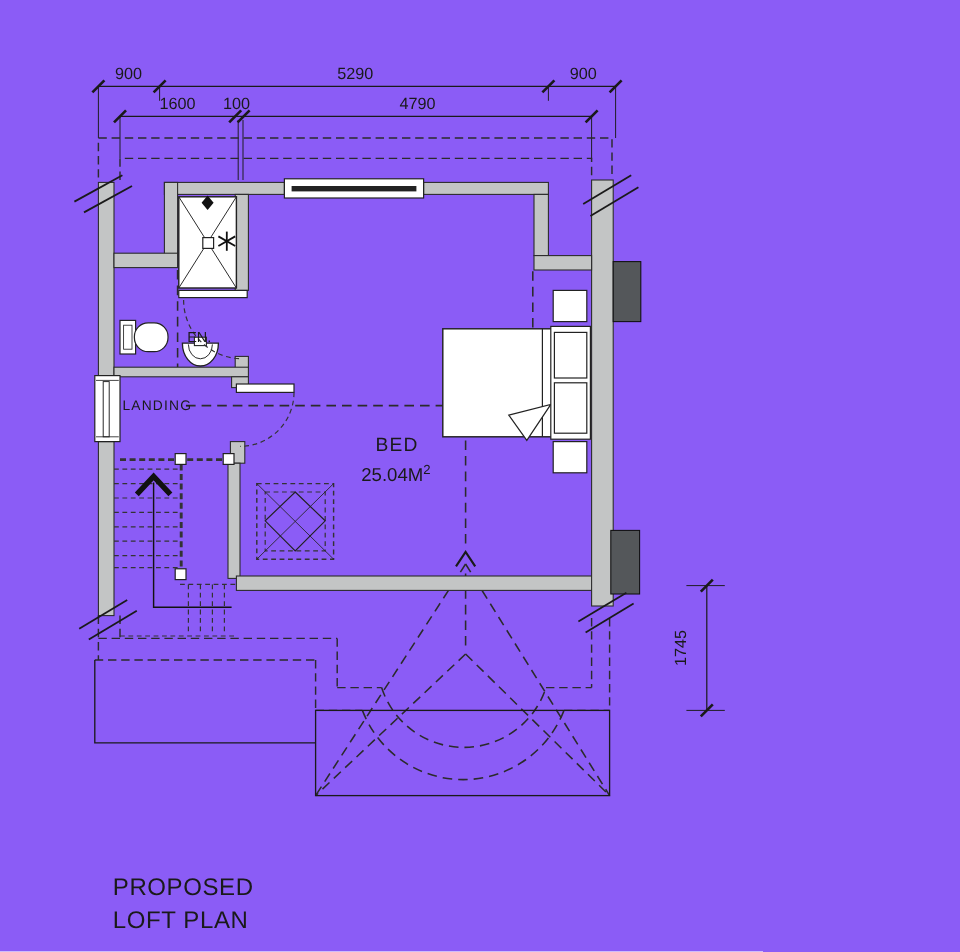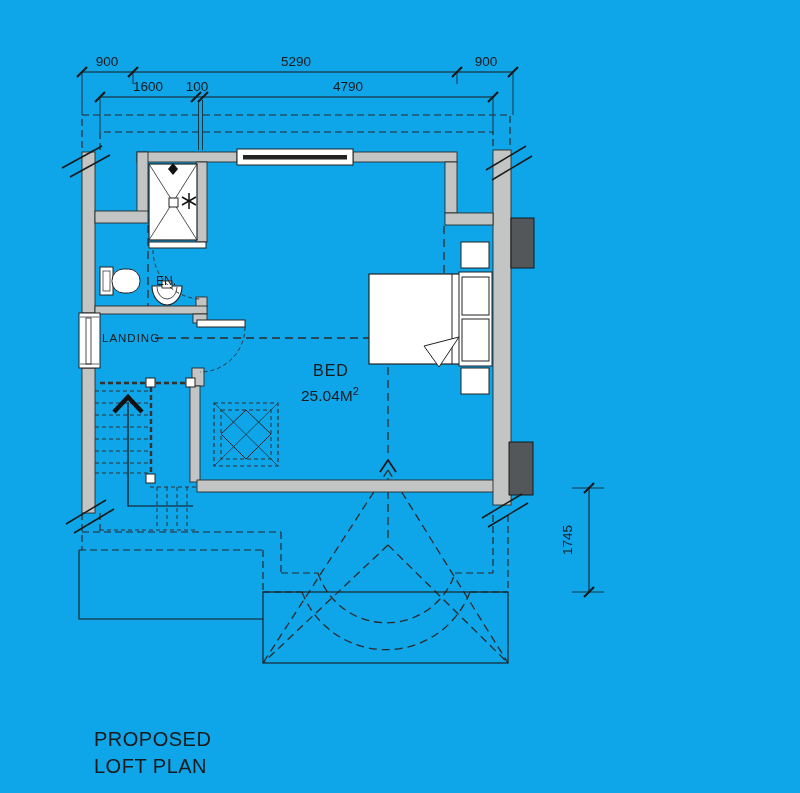--- a/index.html
+++ b/index.html
@@ -1,16 +1,16 @@
 <!DOCTYPE html>
 <html><head>
 <meta charset="utf-8">
 <style>
   html,body{margin:0;padding:0;background:#ffffff;}
-  .page{position:relative;width:800px;height:793px;background:#0ea5e9;overflow:hidden;
+  .page{position:relative;width:800px;height:793px;background:#8b5cf6;overflow:hidden;
         font-family:"Liberation Sans", sans-serif;}
   svg text{font-family:"Liberation Sans", sans-serif;fill:#1a1a1a;}
   .dimtxt{font-size:13.5px;}
   .smalltxt{font-size:12px;}
   .roomtxt{font-size:16px;letter-spacing:1px;}
   .areatxt{font-size:15.5px;}
   .titletxt{font-size:20px;letter-spacing:.5px;}
 </style>
 </head>
 <body>

